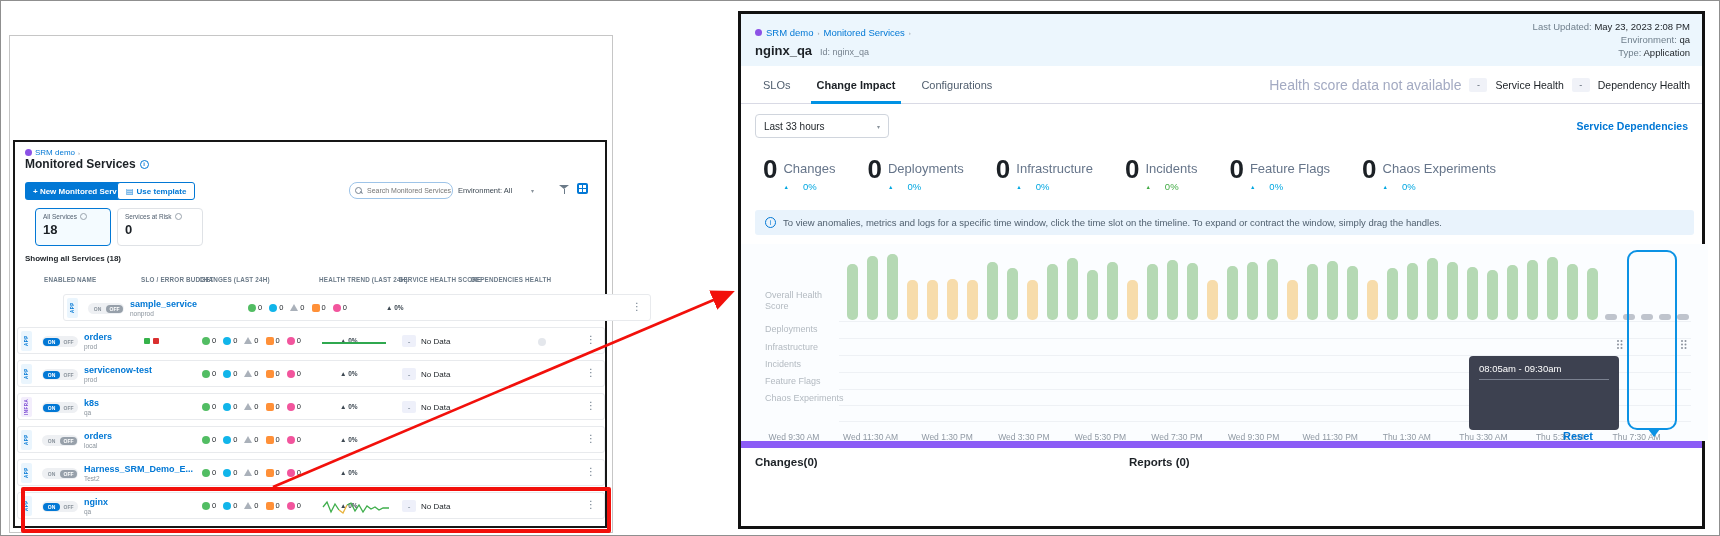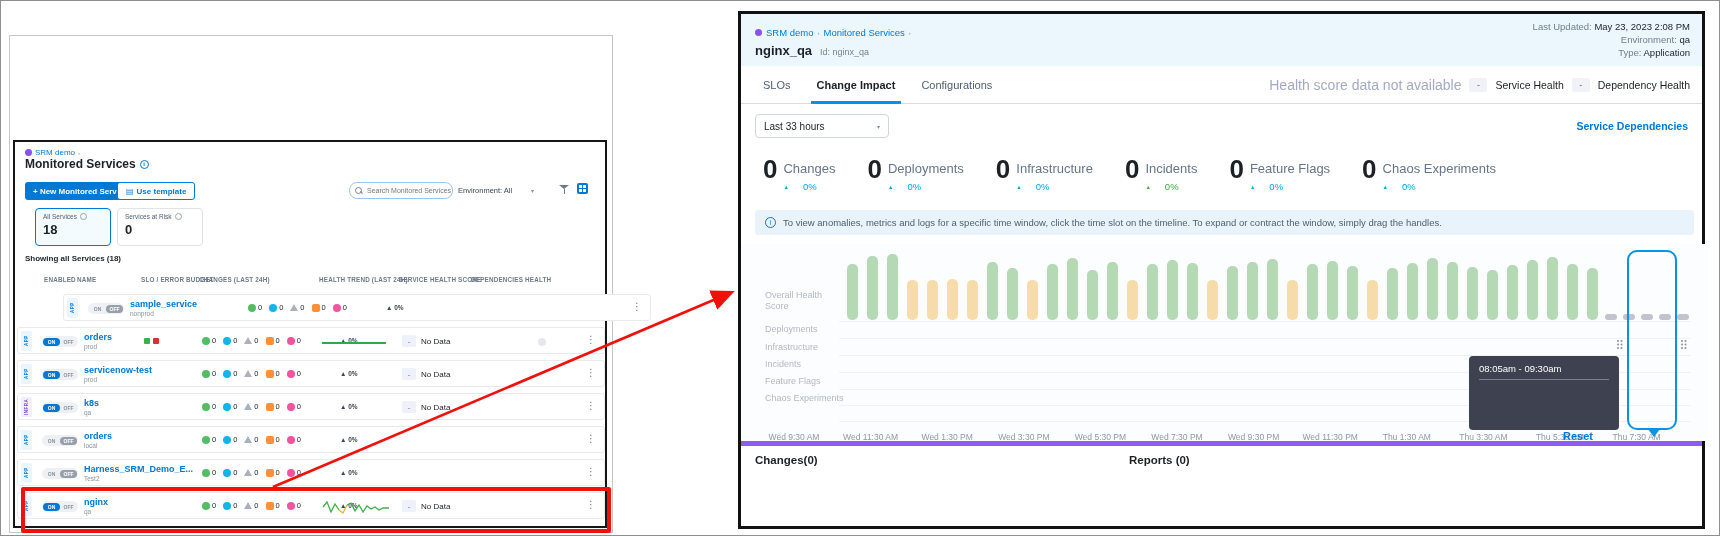--- a/index.html
+++ b/index.html
@@ -137,21 +137,21 @@
   .seltri{position:absolute;left:19px;bottom:-9px;width:0;height:0;border-left:6px solid transparent;
         border-right:6px solid transparent;border-top:8px solid #0b92e4;}
   .tooltip{left:728px;top:112px;width:150px;height:74px;background:#3d4150;border-radius:4px;z-index:4;
         padding:7px 10px;box-sizing:border-box;}
   .tt-title{font-size:9.5px;color:#fff;}
   .tt-div{height:1px;background:#7b8190;margin:5px 0 6px 0;}
   .tt-line{font-size:9.5px;font-weight:bold;color:#fff;line-height:13px;}
   .tick{position:absolute;top:188px;font-size:8.5px;color:#8f98a3;transform:translateX(-50%);white-space:nowrap;}
   .reset{left:822px;top:186px;font-size:11px;font-weight:bold;color:#0278d5;z-index:5;}
 
-  .rp-bottom{left:0;top:427px;width:100%;height:30px;background:#fff;border-top:5px solid #8b5cf6;box-sizing:border-box;}
+  .rp-bottom{left:0;top:427px;width:100%;height:30px;background:#fff;border-top:7px solid #8b5cf6;box-sizing:border-box;}
   .btab{top:8px;font-size:11.5px;font-weight:bold;color:#1c2126;}
 </style>
 </head>
 <body>
 
 <div class="stage">
 
   <div class="abs lwrap"></div>
 
   <div class="abs lpanel">

